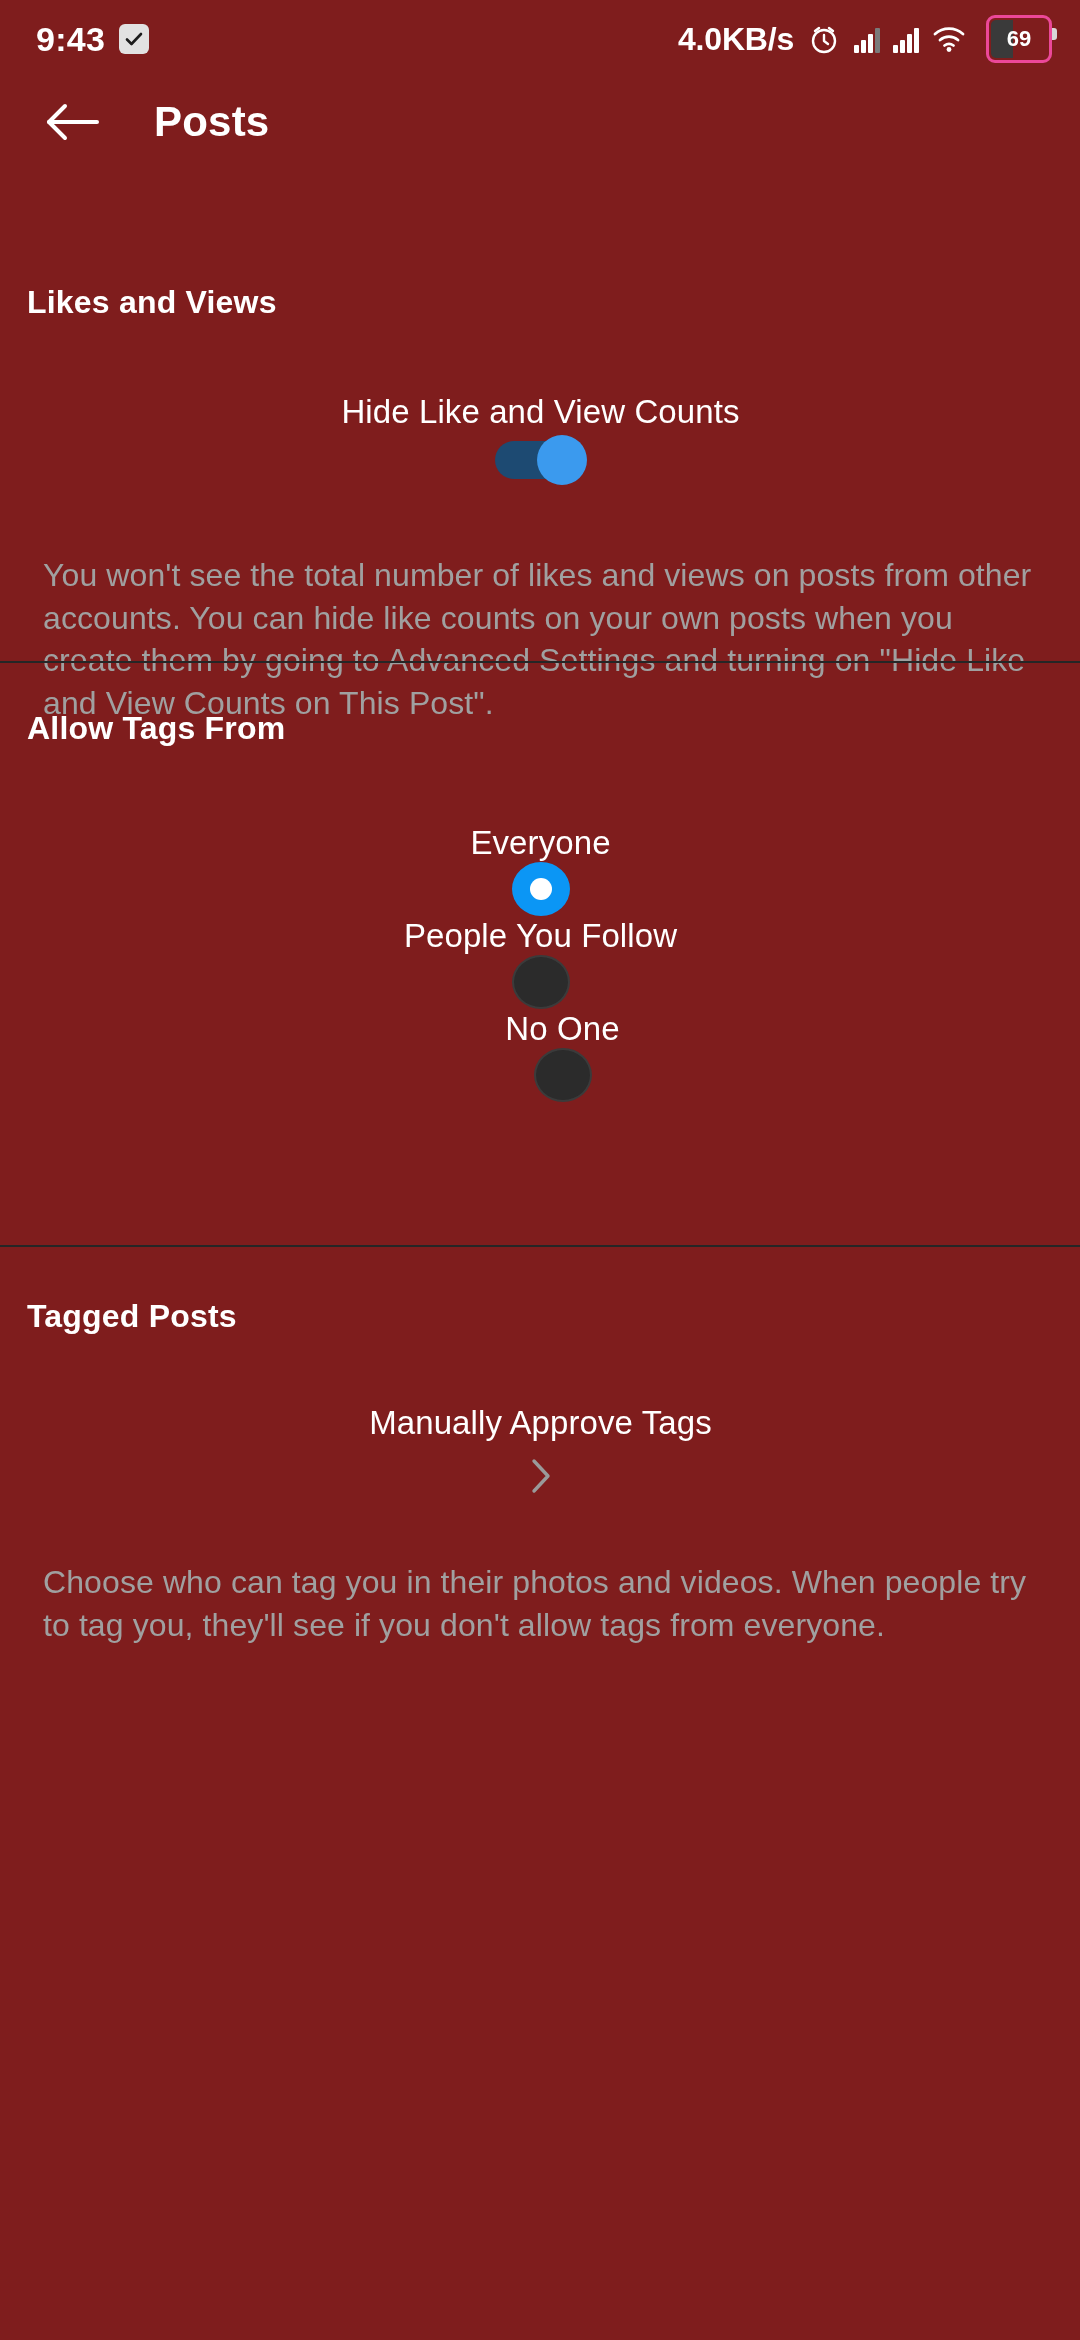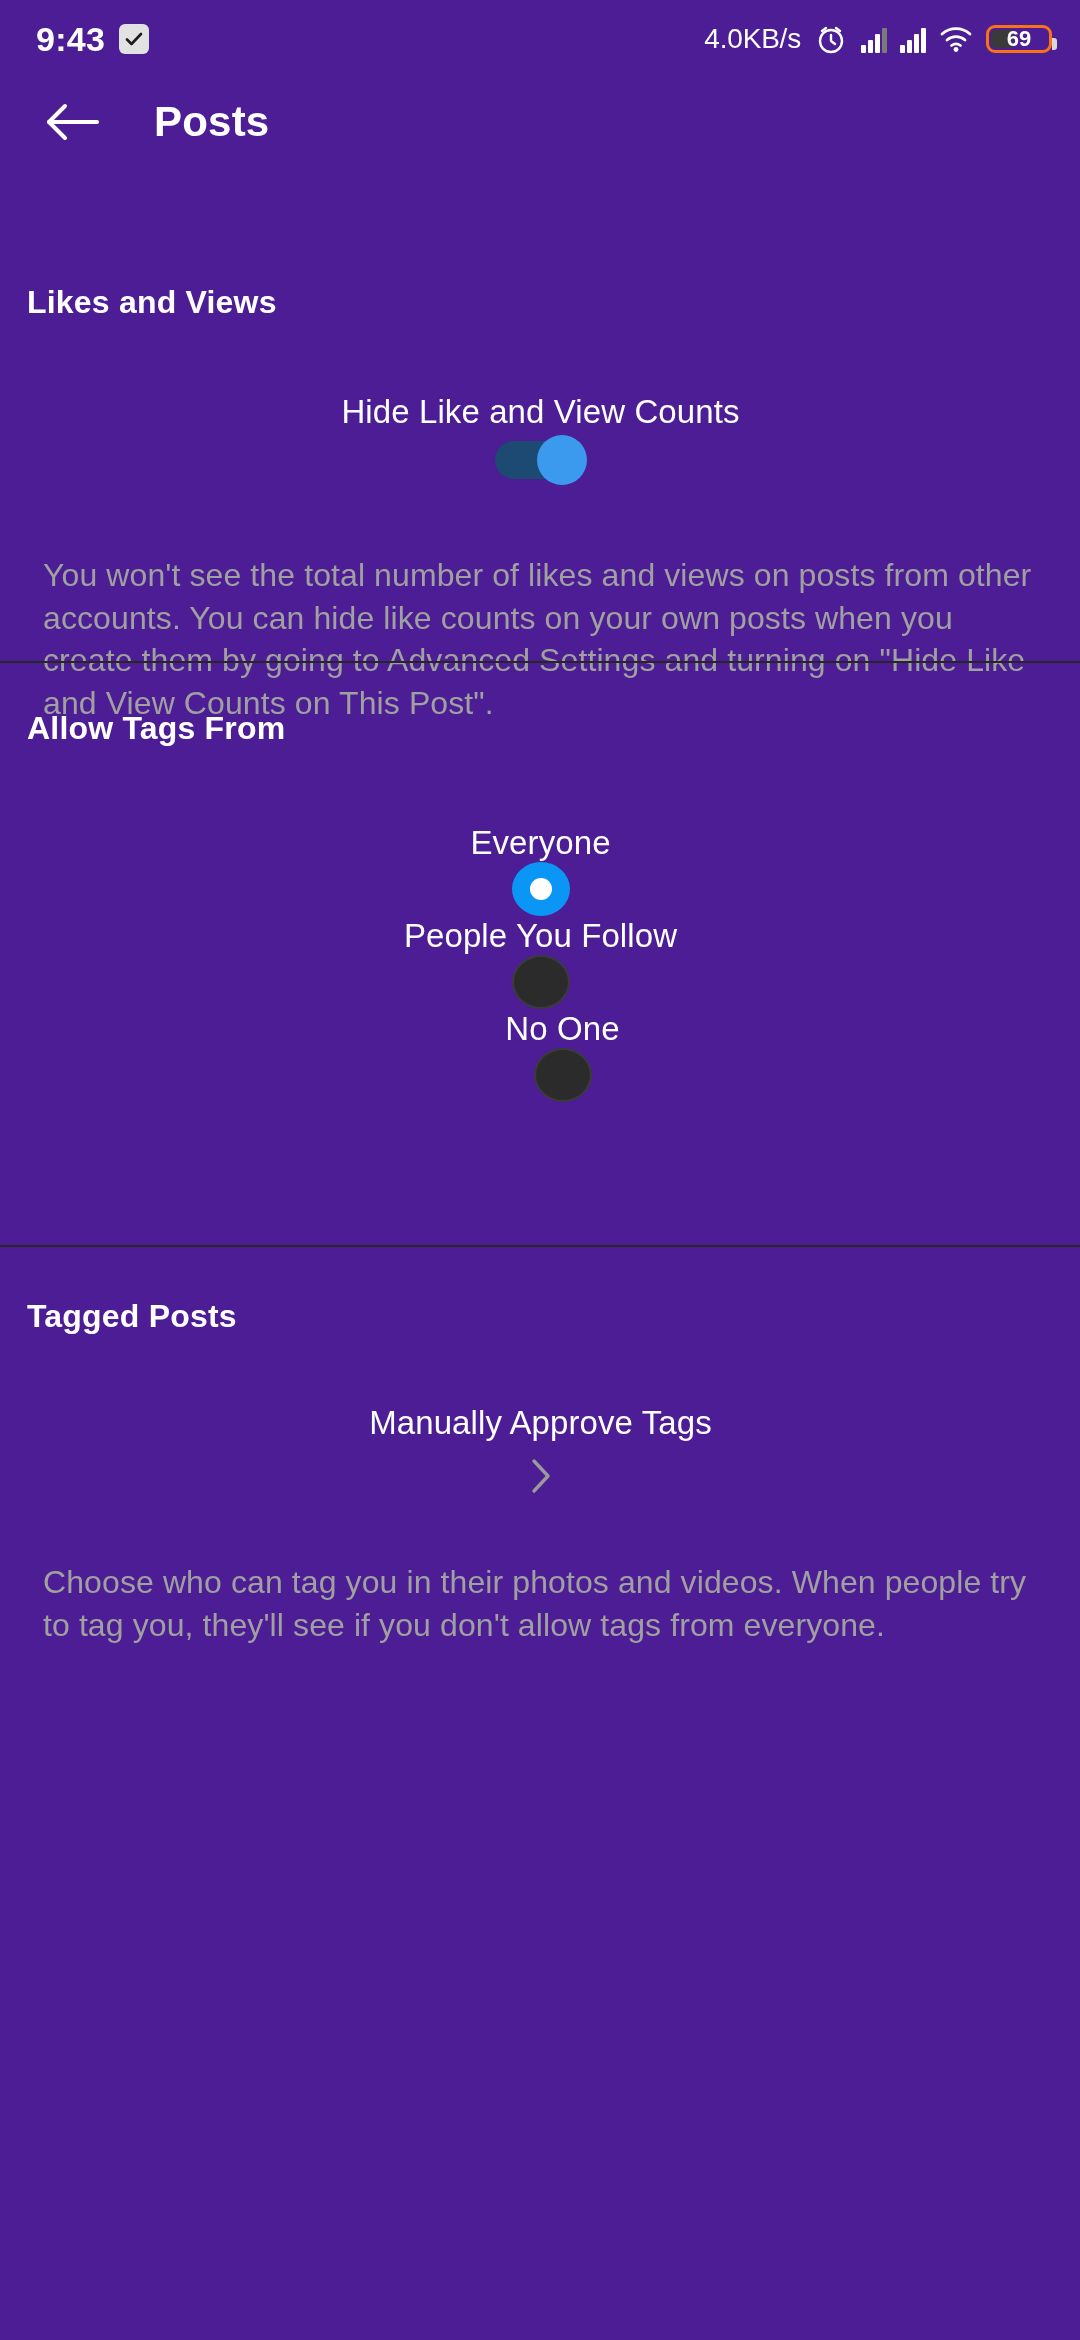--- a/index.html
+++ b/index.html
@@ -3,50 +3,50 @@
 <meta charset="utf-8">
 <style>
   * { margin:0; padding:0; box-sizing:border-box; }
   html, body {
     width:1080px; height:2340px;
     background:#000;
     font-family:"Liberation Sans", sans-serif;
     -webkit-font-smoothing:antialiased;
     overflow:hidden;
   }
-  .phone { position:relative; width:1080px; height:2340px; background:#4c1d95; }
+  .phone { position:relative; width:1080px; height:2340px; background:#7f1d1d; }
 
   
   .status-bar{
     position:absolute; top:0; left:0; width:1080px; height:78px;
     display:flex; align-items:center; justify-content:space-between;
     padding:0 28px 0 36px;
   }
   .sb-left{ display:flex; align-items:center; gap:14px; }
   .sb-time{ color:#fff; font-size:34px; font-weight:bold; letter-spacing:.3px; line-height:1; }
   .sb-checkbox{
     width:30px; height:30px; border-radius:6px; background:#e2e2e2;
     display:flex; align-items:center; justify-content:center;
   }
   .sb-right{ display:flex; align-items:center; gap:13px; }
-  .sb-net{ color:#fff; font-size:28px; font-weight:normal; letter-spacing:-.2px; line-height:1; }
+  .sb-net{ color:#fff; font-size:32px; font-weight:bold; letter-spacing:-.2px; line-height:1; }
   .ic{ display:flex; align-items:flex-end; }
 
   .sig{ display:flex; align-items:flex-end; gap:2px; height:28px; }
   .sig i{ display:block; width:5px; background:#fff; border-radius:1px; }
   .sig i:nth-child(1){ height:8px; }
   .sig i:nth-child(2){ height:13px; }
   .sig i:nth-child(3){ height:19px; }
   .sig i:nth-child(4){ height:25px; }
   .sig i.dim{ background:#7a7a7a; }
 
   .batt{
-    position:relative; width:66px; height:28px;
-    border:3px solid #f97316; border-radius:9px;
-    display:flex; align-items:center; justify-content:center;
+    position:relative; width:66px; height:48px;
+    border:3px solid #ec4899; border-radius:9px;
+    display:flex; align-items:center; justify-content:center;margin-left:7px;
   }
   .batt:after{
     content:""; position:absolute; right:-8px; top:10px;
     width:5px; height:12px; background:#d8d8d8; border-radius:0 3px 3px 0;
   }
   .batt-fill{
     position:absolute; left:2px; top:2px; bottom:2px; width:22px;
     background:#3a3a3a; border-radius:5px 0 0 5px;
   }
   .batt-num{ position:relative; color:#fff; font-size:22px; font-weight:bold; line-height:1; }

